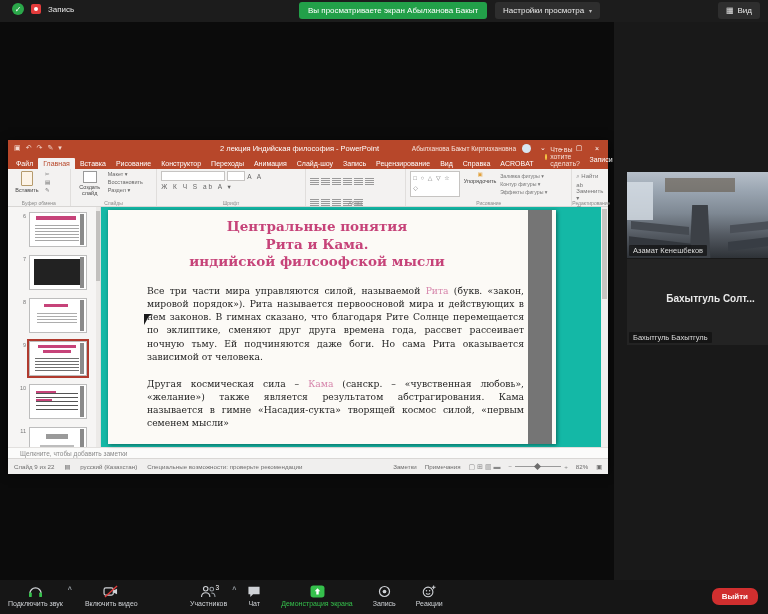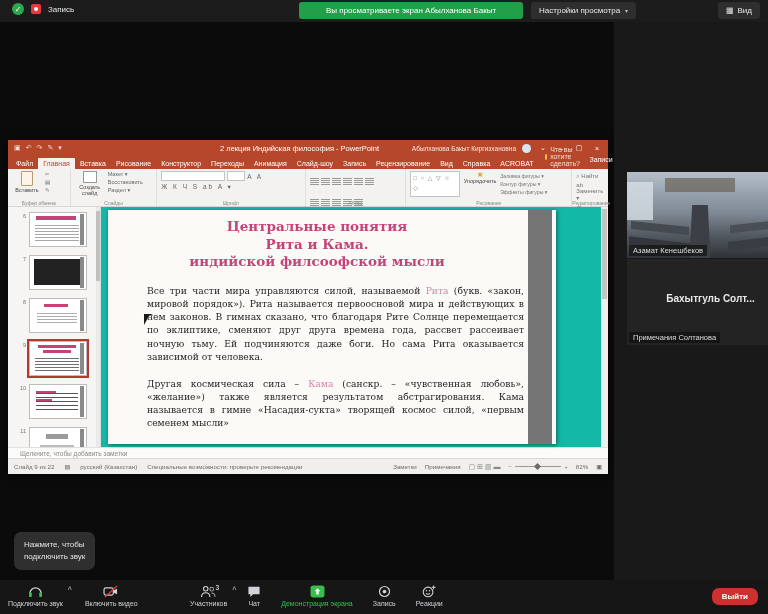--- a/index.html
+++ b/index.html
@@ -7,21 +7,21 @@
        font-family:"Liberation Sans",sans-serif;-webkit-font-smoothing:antialiased;}
   
   .topbar{position:absolute;top:0;left:0;right:0;height:22px;background:#1c1c1c;z-index:30;}
   .tb-left{position:absolute;left:12px;top:3px;display:flex;align-items:center;gap:7px;}
   .shield{width:12px;height:12px;border-radius:50%;background:#2ba84a;color:#fff;font-size:8px;
           display:flex;align-items:center;justify-content:center;}
   .recico{width:10px;height:10px;border-radius:2px;background:#e23b3b;display:flex;align-items:center;justify-content:center;}
   .recico i{width:4px;height:4px;border-radius:50%;background:#fff;}
   .rec-label{color:#e8e8e8;font-size:8px;}
   .banner-group{position:absolute;left:299px;top:2px;display:flex;gap:8px;align-items:center;}
-  .share-banner{background:#22a049;color:#fff;font-size:8px;padding:4px 27px;border-radius:3px;}
+  .share-banner{background:#22a049;color:#fff;font-size:8px;padding:4px 9px;border-radius:3px;}
   .view-settings{background:#2e2e2e;color:#e8e8e8;font-size:8px;padding:4px 8px;border-radius:3px;display:flex;gap:5px;align-items:center;}
   .caret-down{font-size:6px;color:#bbb;}
   .view-btn{position:absolute;right:8px;top:2px;background:#2e2e2e;color:#e8e8e8;font-size:8px;
             padding:4px 8px;border-radius:3px;display:flex;gap:4px;align-items:center;}
   
   .share-bg{position:absolute;top:22px;left:0;width:614px;height:558px;background:#0b0b0b;}
   
   .pp{position:absolute;left:8px;top:140px;width:600px;height:331px;background:#f3f2f1;
       box-shadow:0 2px 10px rgba(0,0,0,.7);font-family:"Liberation Sans",sans-serif;}
   .pp-title{height:16px;background:#b7472a;color:#fff;display:flex;align-items:center;font-size:7.5px;position:relative;}
@@ -363,26 +363,24 @@
       <span class="cr-shelf"></span>
       <span class="cr-aisle"></span>
       <span class="cr-desk1"></span>
       <span class="cr-desk2"></span>
       <span class="cr-desk3"></span>
       <span class="cr-desk4"></span>
       <span class="name-label">Азамат Кенешбеков</span>
     </div>
     <div class="tile" id="tile2">
       <span class="card-name">Бахытгуль  Солт...</span>
-      <span class="name-label">Примечания Солтанова</span>
+      <span class="name-label">Бахытгуль Бахытгуль</span>
     </div>
   </div>
 
-  <div class="audio-tip">Нажмите, чтобы
-подключить звук</div>
 
   <div class="toolbar">
     <div class="left-tools">
       <div class="tool">
         <svg width="15" height="13" viewBox="0 0 16 14">
           <path d="M2 9a6 6 0 0 1 12 0" fill="none" stroke="#cfd2d6" stroke-width="1.4"></path>
           <rect x="1" y="8" width="3" height="5" rx="1" fill="#35c04c"></rect>
           <rect x="12" y="8" width="3" height="5" rx="1" fill="#35c04c"></rect>
         </svg>
         <span>Подключить звук</span>

